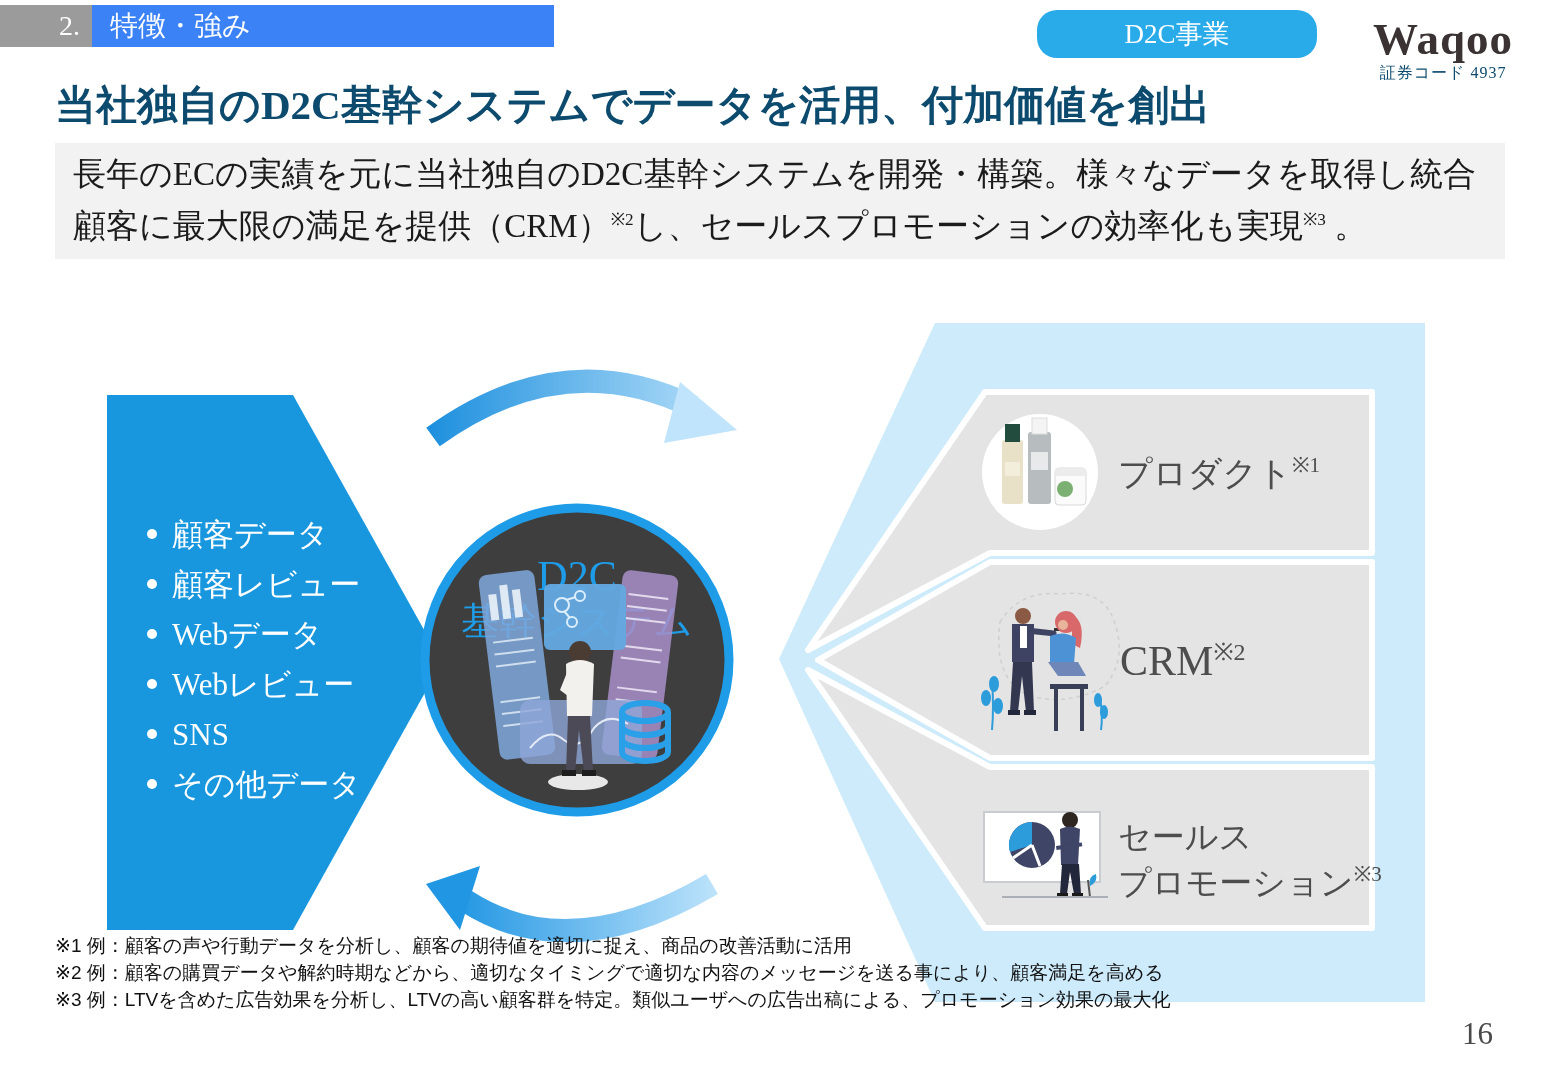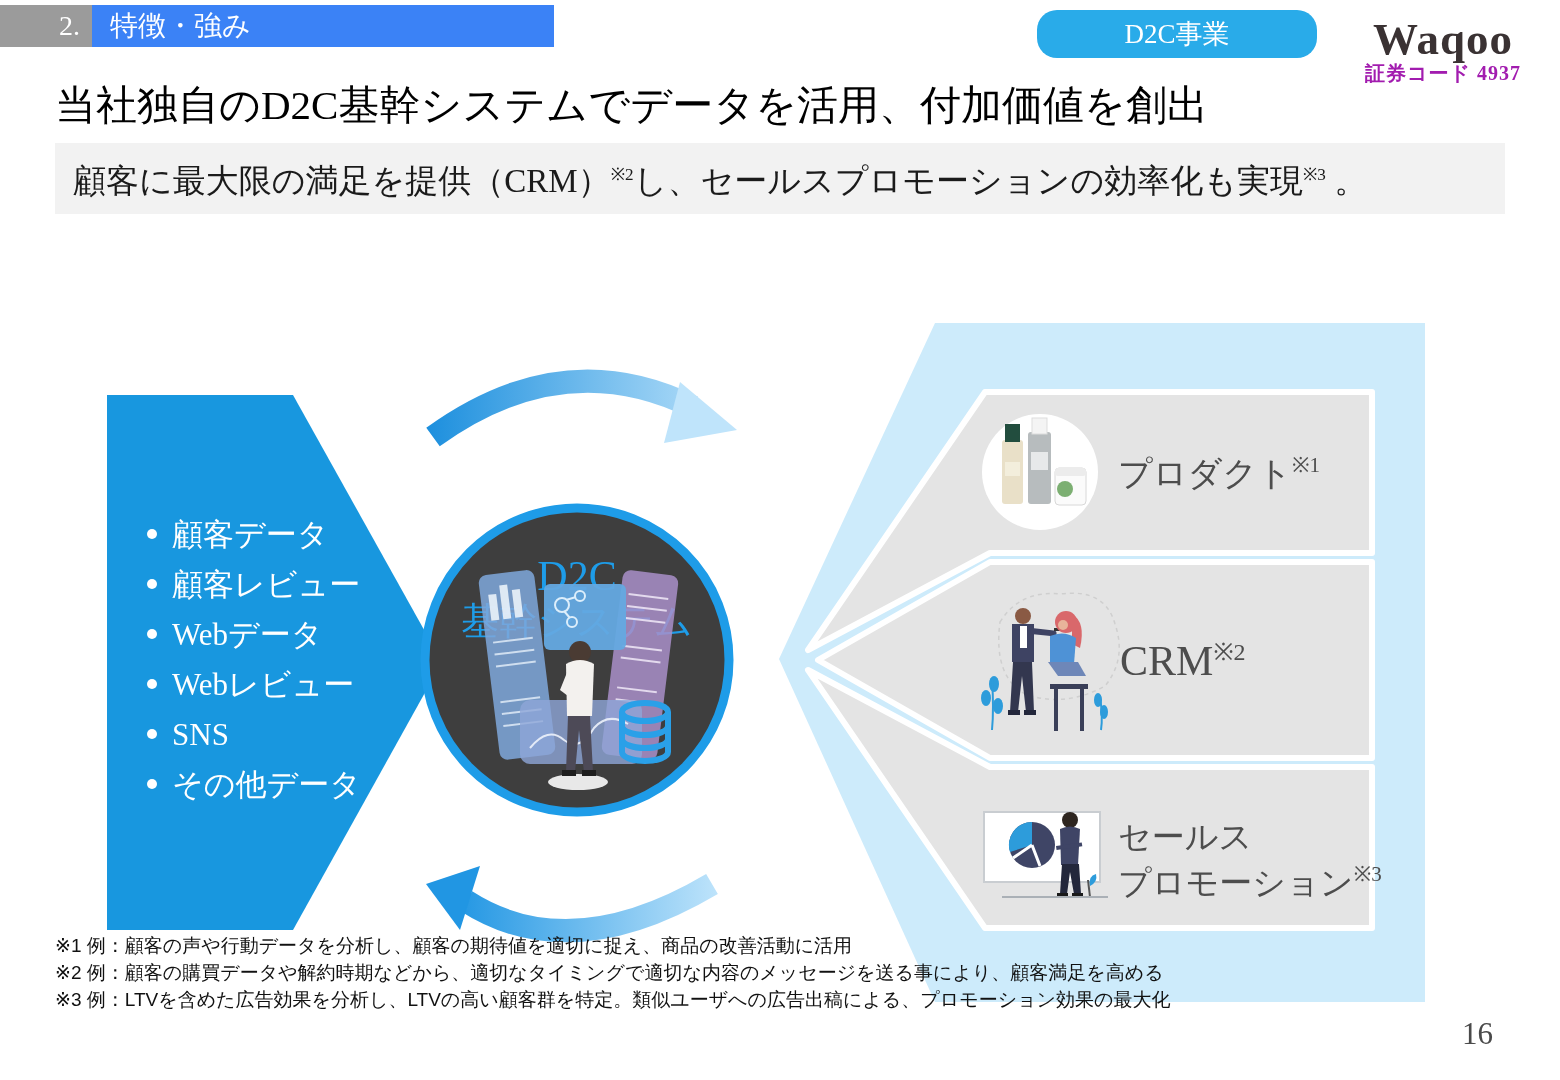--- a/index.html
+++ b/index.html
@@ -8,23 +8,23 @@
   .abs{position:absolute;}
   
   .sec-num{left:0;top:5px;width:92px;height:42px;background:#9B9B9B;color:#fff;font-size:28px;
            display:flex;align-items:center;justify-content:flex-end;padding-right:12px;box-sizing:border-box;}
   .sec-label{left:92px;top:5px;width:462px;height:42px;background:#3b82f6;color:#fff;font-size:28px;
            display:flex;align-items:center;padding-left:18px;box-sizing:border-box;}
   .pill{left:1037px;top:10px;width:280px;height:48px;border-radius:20px;background:#29ABE9;color:#fff;
         font-size:27px;display:flex;align-items:center;justify-content:center;}
   .logo-wrap{left:1352px;top:4px;width:182px;text-align:center;margin-top:12px;}
   .logo{font-size:45px;font-weight:700;color:#3A3233;letter-spacing:1px;line-height:46px;}
-  .stock-code{font-size:20px;color:#a21caf;letter-spacing:1px;line-height:22px;font-weight:bold;}
+  .stock-code{font-size:16px;color:#0c4a6e;letter-spacing:1px;line-height:22px;}
   
-  .title{left:55px;top:78px;font-size:41px;font-weight:400;color:#000000;white-space:nowrap;}
+  .title{left:55px;top:78px;font-size:41px;font-weight:700;color:#0c4a6e;white-space:nowrap;}
   .summary{left:55px;top:143px;width:1450px;box-sizing:border-box;background:#F2F2F2;
            padding:9px 18px 10px;font-size:33px;line-height:45px;color:#1B1B1B;}
   .sup{font-size:0.52em;vertical-align:super;}
   
   .footnotes{left:55px;top:932px;font-size:19px;line-height:27px;color:#111;
              font-family:"Liberation Sans","DejaVu Sans",sans-serif;}
   .pagenum{left:1462px;top:1016px;font-size:31px;color:#4A4A4A;}
   svg text{font-family:"Liberation Serif","DejaVu Serif",serif;}
 </style>
 </head>
@@ -189,20 +189,21 @@
   <div class="abs sec-num">2.</div>
   <div class="abs sec-label">特徴・強み</div>
   <div class="abs pill">D2C事業</div>
   <div class="abs logo-wrap">
     <div class="logo">Waqoo</div>
     <div class="stock-code">証券コード 4937</div>
   </div>
 
   <div class="abs title">当社独自のD2C基幹システムでデータを活用、付加価値を創出</div>
   <div class="abs summary">
+    <div><span>長年のECの実績を元に当社独自のD2C基幹システムを開発・構築。様々なデータを取得し統合</span></div>
     <div><span>顧客に最大限の満足を提供（CRM）</span><span class="sup">※2</span><span>し、セールスプロモーションの効率化も実現</span><span class="sup">※3</span><span> 。</span></div>
   </div>
 
   <div class="abs footnotes">
     <div>※1 例：顧客の声や行動データを分析し、顧客の期待値を適切に捉え、商品の改善活動に活用</div>
     <div>※2 例：顧客の購買データや解約時期などから、適切なタイミングで適切な内容のメッセージを送る事により、顧客満足を高める</div>
     <div>※3 例：LTVを含めた広告効果を分析し、LTVの高い顧客群を特定。類似ユーザへの広告出稿による、プロモーション効果の最大化</div>
   </div>
   <div class="abs pagenum">16</div>
 

